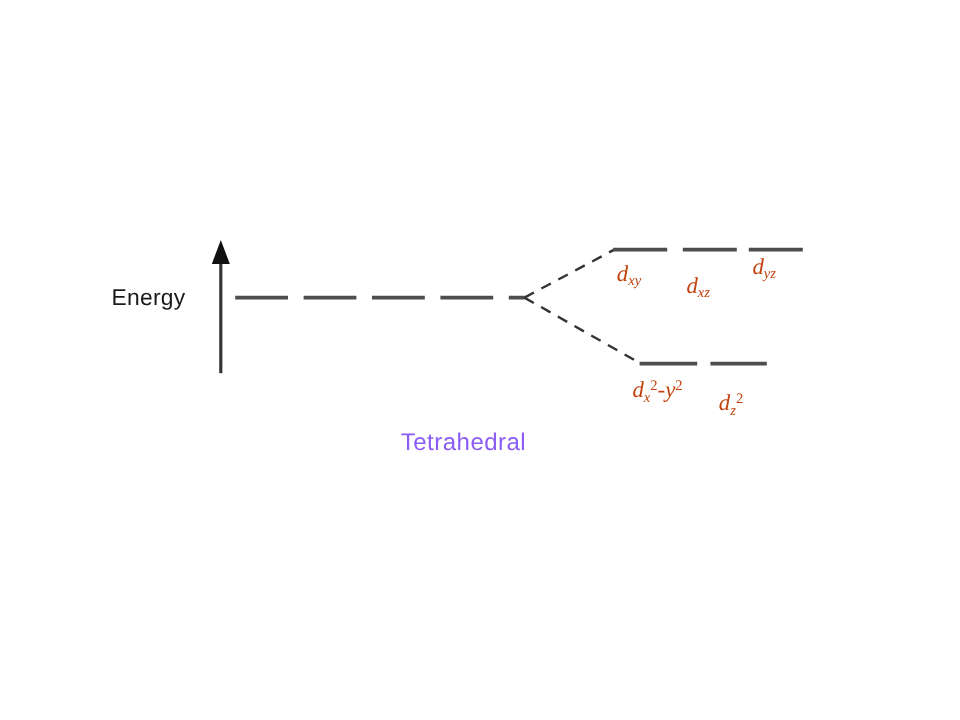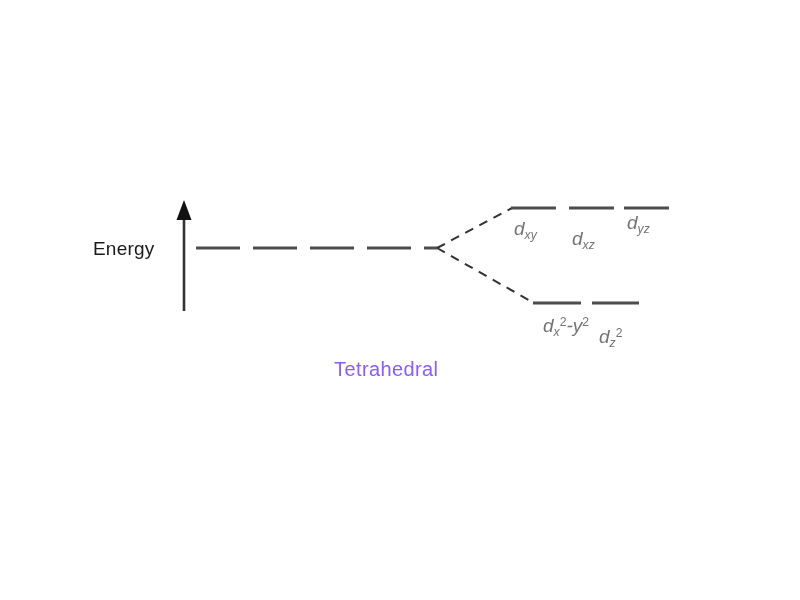--- a/index.html
+++ b/index.html
@@ -37,24 +37,24 @@
   .caption-label {
     position: absolute;
     font-family: "Liberation Sans", sans-serif;
     font-size: 20px;
     color: #8b5cf6;
     white-space: nowrap;
     letter-spacing: 0.4px;
   }
   .orbital-label {
     position: absolute;
-    font-family: Liberation Sans, sans-serif;
+    font-family: Liberation Serif, serif;
     font-style: italic;
     font-size: 19px;
-    color: #737373;
+    color: #c2410c;
     white-space: nowrap;
   }
   .orbital-label sub {
     font-size: 0.64em;
     font-style: italic;
     vertical-align: -0.30em;
     line-height: 0;
   }
   .orbital-label sup {
     font-size: 0.64em;
@@ -93,19 +93,19 @@
   </svg>
 
   <div class="axis-label" style="left:93px; top:238px;">Energy</div>
 
   <div class="orbital-label" style="left:514px; top:218px;"><span>d</span><sub>xy</sub></div>
 
   <div class="orbital-label" style="left:572px; top:228px;"><span>d</span><sub>xz</sub></div>
 
   <div class="orbital-label" style="left:627px; top:212px;"><span>d</span><sub>yz</sub></div>
 
-  <div class="orbital-label" style="left:527px; top:315px;margin-left:16px;"><span>d</span><sub>x</sub><sup>2</sup><span class="op">-y</span><sup>2</sup></div>
+  <div class="orbital-label" style="left:527px; top:315px;"><span>d</span><sub>x</sub><sup>2</sup><span class="op">-y</span><sup>2</sup></div>
 
   <div class="orbital-label" style="left:599px; top:326px;"><span>d</span><sub>z</sub><sup>2</sup></div>
 
   <div class="caption-label" style="left:334px; top:358px;">Tetrahedral</div>
 
 </div>
 
 </body></html>

